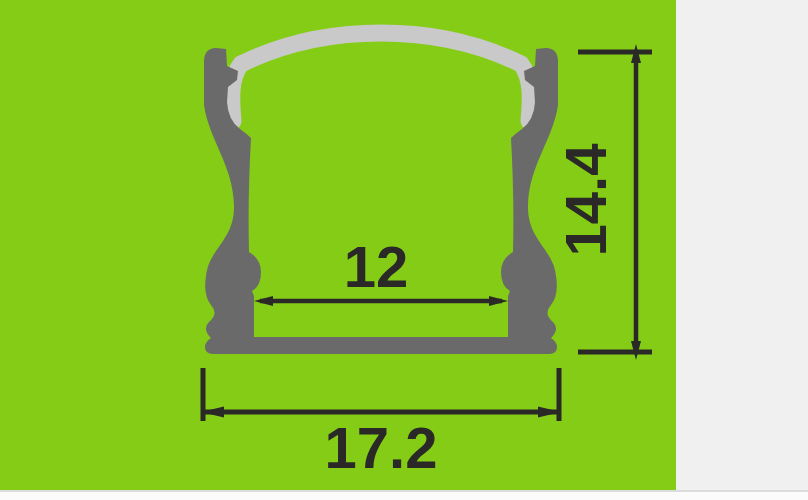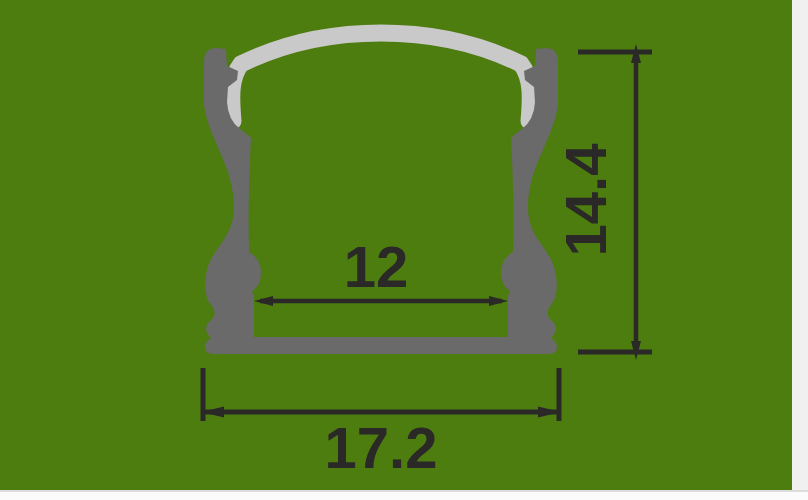--- a/index.html
+++ b/index.html
@@ -5,23 +5,23 @@
   html, body {
     margin: 0;
     padding: 0;
     width: 808px;
     height: 500px;
     overflow: hidden;
     background: #f0f0f0;
   }
   .canvas {
     position: relative;
-    width: 792px;
+    width: 676px;
     height: 500px;
-    background: #4d7c0f;
+    background: #84cc16;
   }
   svg.drawing {
     position: absolute;
     left: 0;
     top: 0;
   }
   svg.drawing text {
     font-family: "Liberation Sans", "DejaVu Sans", sans-serif;
     font-weight: 700;
   }

